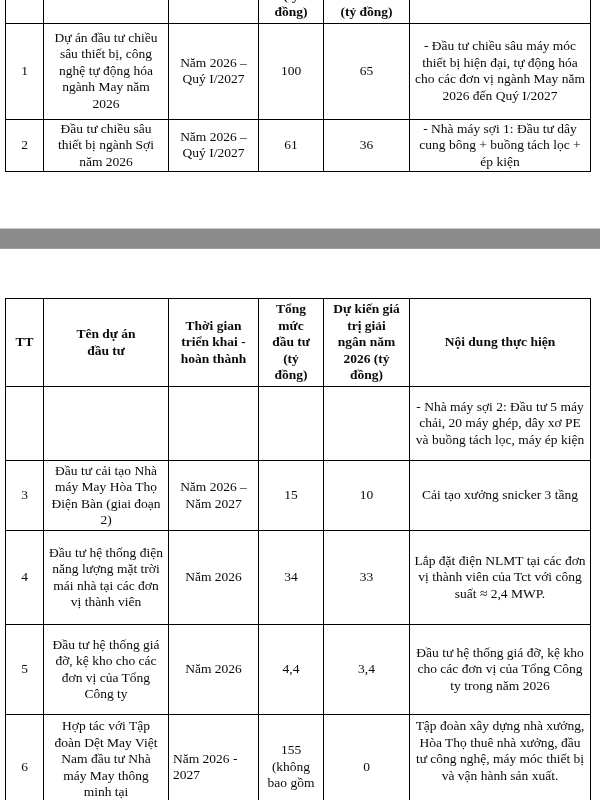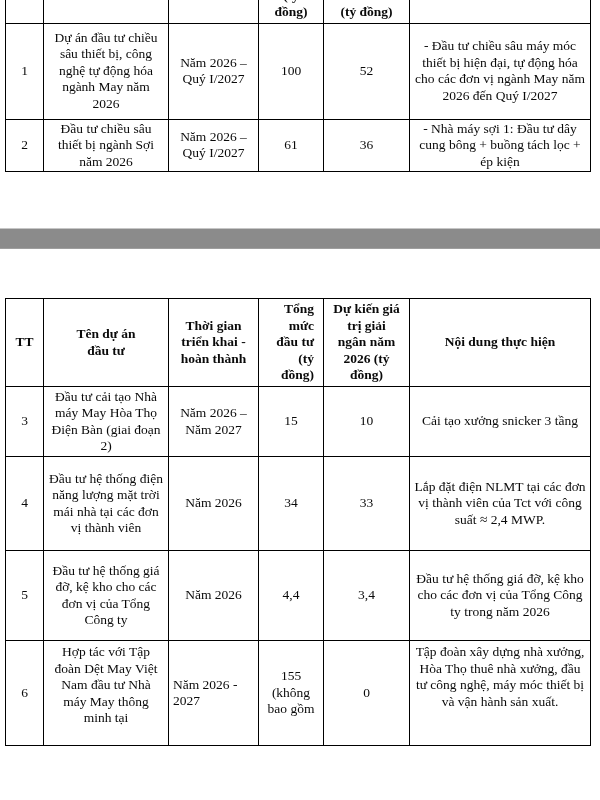--- a/index.html
+++ b/index.html
@@ -22,21 +22,21 @@
     word-wrap:break-word;
   }
   table.doc tr.cut-top td { border-top:none; }
   .hd { font-weight:bold; }
   .j  { text-align:justify; padding:1px 5px; }
   .vt { vertical-align:top !important; padding-top:3px !important; }
   .tl { text-align:left !important; }
   
   .wname { width:72px;  margin:16px auto; }
   .wtime { width:80px;  margin:0 auto; }
-  .wtot  { width:46px;  margin:0 auto;text-align:right; }
+  .wtot  { width:46px;  margin:0 auto; }
   .wdisb { width:70px;  margin:0 auto; }
   
   td.sliver-td { position:relative; padding:0; }
   .sliver-box {
     position:absolute; left:0; right:0; bottom:2px;
     font-weight:bold; text-align:center;
   }
   .sliver-box span { display:block; line-height:16.5px; }
   .divider {
     position:absolute; left:0; top:228; width:600px; height:19px;
@@ -74,21 +74,21 @@
       <td class="sliver-td">
         <div class="sliver-box">(tỷ đồng)</div>
       </td>
       <td></td>
     </tr>
     <tr style="height:96px">
       <td>1</td>
       <td class="j">Dự án đầu tư chiều sâu thiết bị, công nghệ tự động hóa ngành May năm 2026</td>
       <td>Năm 2026 – Quý I/2027</td>
       <td>100</td>
-      <td>52</td>
+      <td>65</td>
       <td class="j">- Đầu tư chiều sâu máy móc thiết bị hiện đại, tự động hóa cho các đơn vị ngành May năm 2026 đến Quý I/2027</td>
     </tr>
     <tr style="height:50px">
       <td>2</td>
       <td class="j">Đầu tư chiều sâu thiết bị ngành Sợi năm 2026</td>
       <td>Năm 2026 – Quý I/2027</td>
       <td>61</td>
       <td>36</td>
       <td class="j">- Nhà máy sợi 1: Đầu tư dây cung bông + buồng tách lọc + ép kiện</td>
     </tr>
@@ -116,20 +116,28 @@
         <div class="wtime">Thời gian triển khai - hoàn thành</div>
       </td>
       <td class="hd">
         <div class="wtot">Tổng mức đầu tư (tỷ đồng)</div>
       </td>
       <td class="hd">
         <div class="wdisb">Dự kiến giá trị giải ngân năm 2026 (tỷ đồng)</div>
       </td>
       <td class="hd">Nội dung thực hiện</td>
     </tr>
+    <tr style="height:74px">
+      <td></td>
+      <td class="j"></td>
+      <td></td>
+      <td></td>
+      <td></td>
+      <td class="j">- Nhà máy sợi 2: Đầu tư 5 máy chải, 20 máy ghép, dây xơ PE và buồng tách lọc, máy ép kiện</td>
+    </tr>
     <tr style="height:70px">
       <td>3</td>
       <td class="j">Đầu tư cải tạo Nhà máy May Hòa Thọ Điện Bàn (giai đoạn 2)</td>
       <td>Năm 2026 – Năm 2027</td>
       <td>15</td>
       <td>10</td>
       <td class="j">Cải tạo xưởng snicker 3 tầng</td>
     </tr>
     <tr style="height:94px">
       <td>4</td>

